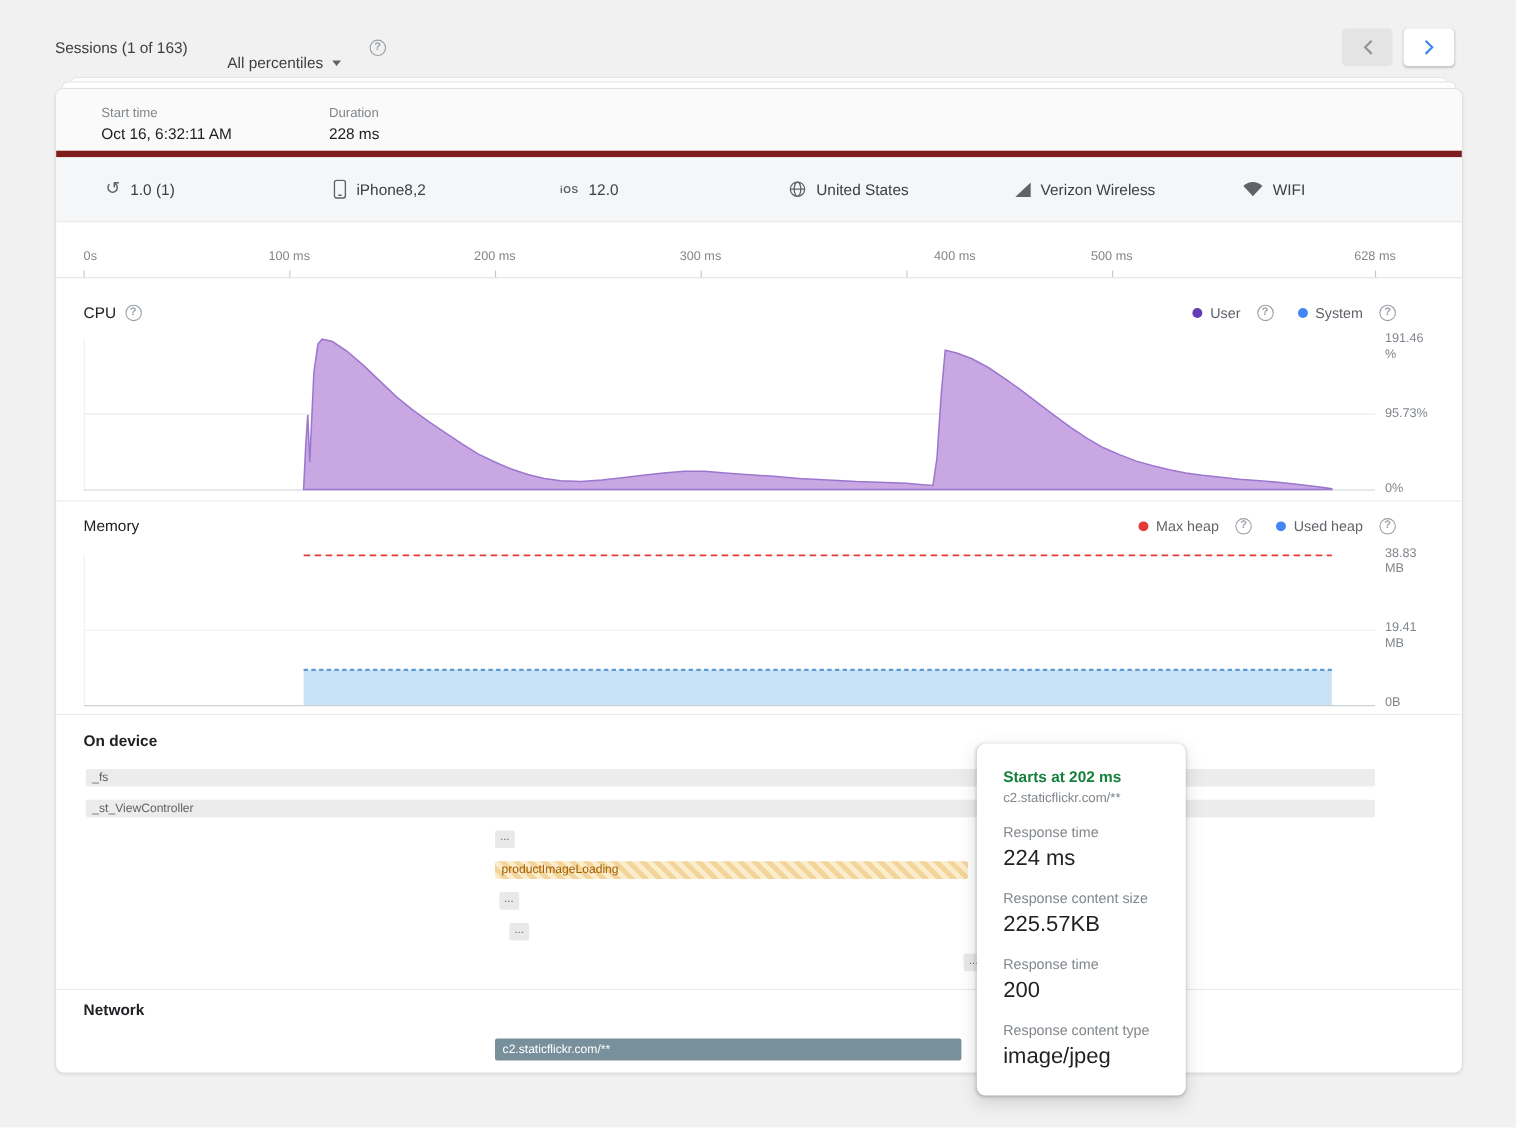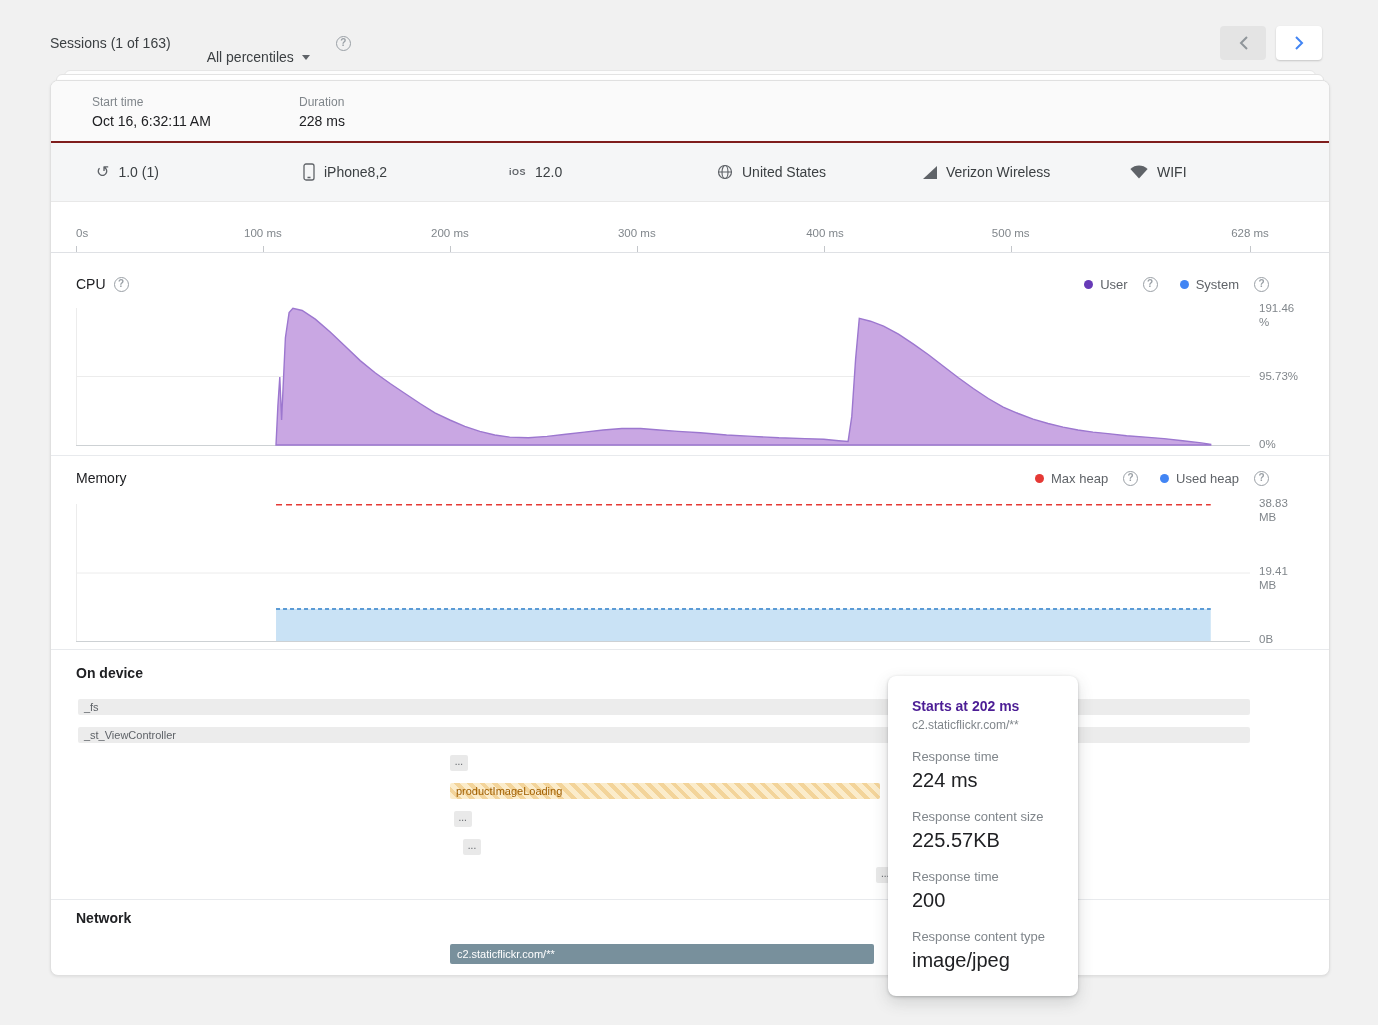--- a/index.html
+++ b/index.html
@@ -24,21 +24,21 @@
   .nav-btn.prev { background:#e4e4e4; }
   .nav-btn.next { background:#ffffff; box-shadow:0 1px 2px rgba(0,0,0,0.18); }
 
   
   .stack-2 { position:absolute; left:64px; right:62px; top:70px; height:12px; background:#fdfdfd; border:1px solid #e6e6e6; border-radius:6px 6px 0 0; }
   .stack-1 { position:absolute; left:56px; right:54px; top:74px; height:12px; background:#fff; border:1px solid #e3e3e3; border-radius:6px 6px 0 0; }
 
   
   .card { position:absolute; left:50px; top:80px; width:1280px; height:896px; background:#fff; border:1px solid #e0e0e0; border-radius:8px; box-shadow:0 1px 3px rgba(0,0,0,0.08); overflow:hidden; }
 
-  .summary { position:relative; height:62px; background:#fafafa; border-bottom:2px solid #7f1d1d; }
+  .summary { position:relative; height:62px; background:#fafafa; border-bottom:6px solid #7f1d1d; }
   .summary-field { position:absolute; top:14px; }
   .summary-field.f1 { left:41px; }
   .summary-field.f2 { left:248px; }
   .field-label { font-size:12px; color:#80868b; }
   .field-value { font-size:14px; color:#202124; margin-top:4px; }
 
   .device-row { position:relative; height:59px; background:#f5f6f7; border-bottom:1px solid #e8e8e8; }
   .device-item { position:absolute; top:0; height:100%; display:flex; align-items:center; gap:9px; font-size:14px; color:#3c4043; }
   .device-item .txt { white-space:nowrap; }
   .ios-mark { font-size:9px; font-weight:bold; color:#5f6368; letter-spacing:0.5px; }
@@ -80,21 +80,21 @@
   
   .ondevice-title { position:absolute; top:15px; left:25px; }
   .trace-bar, .trace-sub, .trace-chip, .net-bar { position:absolute; height:16px; line-height:16px; font-size:11px; border-radius:2px; white-space:nowrap; overflow:hidden; cursor:pointer; }
   .trace-bar { background:#ececec; color:#5f6368; padding-left:6px; }
   .trace-chip { width:18px; background:#e9e9e9; color:#5f6368; text-align:center; font-size:10px; line-height:13px; }
   .trace-sub { background:repeating-linear-gradient(45deg,#fbeccb 0px,#fbeccb 5px,#f3d49a 5px,#f3d49a 9px); color:#a05e00; padding-left:6px; }
   .net-bar { height:20px; line-height:20px; background:#78909c; color:#fff; padding-left:7px; top:44px; }
 
   
   .tooltip { position:absolute; left:888px; top:676px; width:190px; background:#fff; border-radius:8px; padding:22px 24px 24px 24px; box-shadow:0 1px 3px rgba(60,64,67,0.3), 0 6px 16px rgba(60,64,67,0.18); z-index:20; }
-  .tt-title { font-size:14px; font-weight:600; color:#4c1d95; }
+  .tt-title { font-size:14px; font-weight:600; color:#15803d; }
   .tt-sub { font-size:12px; color:#80868b; margin-top:4px; }
   .tt-field { margin-top:17px; }
   .tt-label { font-size:13px; color:#80868b; }
   .tt-value { font-size:20px; color:#202124; margin-top:5px; }
 </style>
 </head>
 <body>
 
 <div class="page">
 
@@ -173,21 +173,21 @@
 
     <section class="ruler" id="ruler">
         <span class="tick-label first" style="left: 25px;">0s</span>
         <i class="tick-mark" style="left: 25px;"></i>
         <span class="tick-label" style="left: 211.943px;">100 ms</span>
         <i class="tick-mark" style="left: 211.943px;"></i>
         <span class="tick-label" style="left: 398.885px;">200 ms</span>
         <i class="tick-mark" style="left: 398.885px;"></i>
         <span class="tick-label" style="left: 585.828px;">300 ms</span>
         <i class="tick-mark" style="left: 585.828px;"></i>
-        <span class="tick-label" style="left: 774px;">400 ms</span>
+        <span class="tick-label" style="left: 817px;">400 ms</span>
         <i class="tick-mark" style="left: 772.771px;"></i>
         <span class="tick-label" style="left: 959.713px;">500 ms</span>
         <i class="tick-mark" style="left: 959.713px;"></i>
         <span class="tick-label" style="left: 1199px;">628 ms</span>
         <i class="tick-mark" style="left: 1199px;"></i>
       </section>
 
     <section class="sect sect-cpu">
       <div class="chart-head">
         <span class="sec-title">CPU</span>

